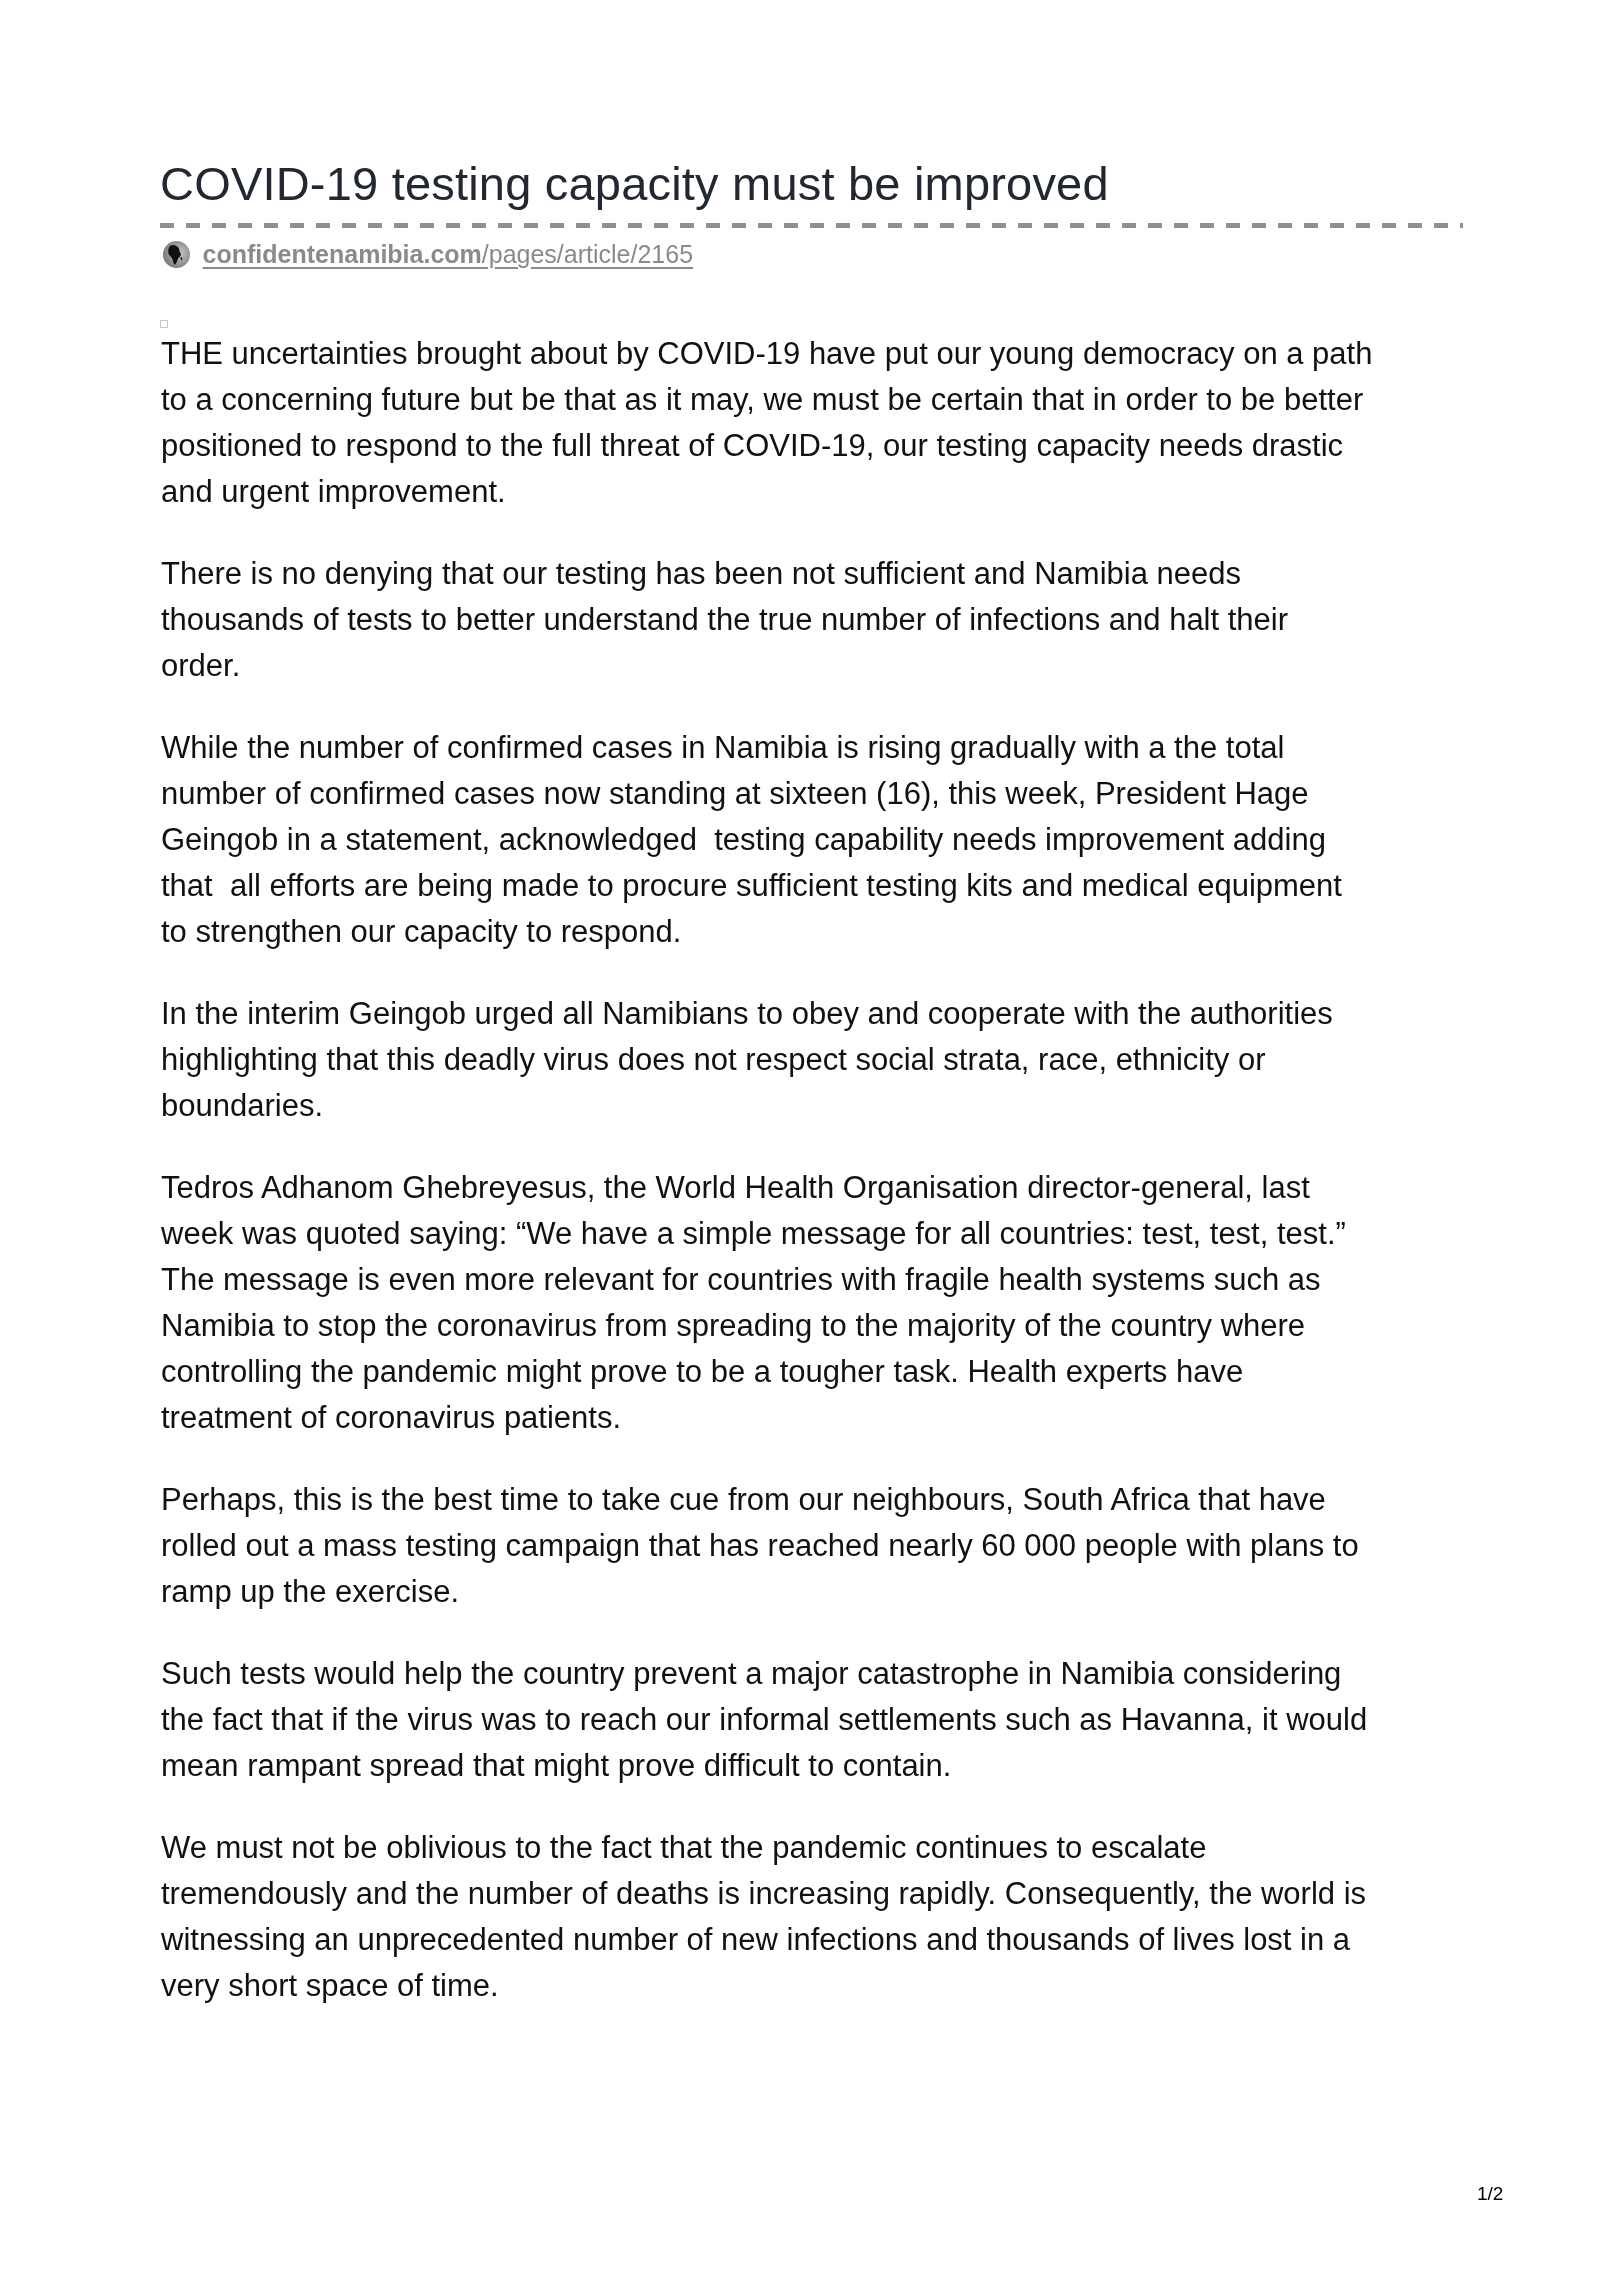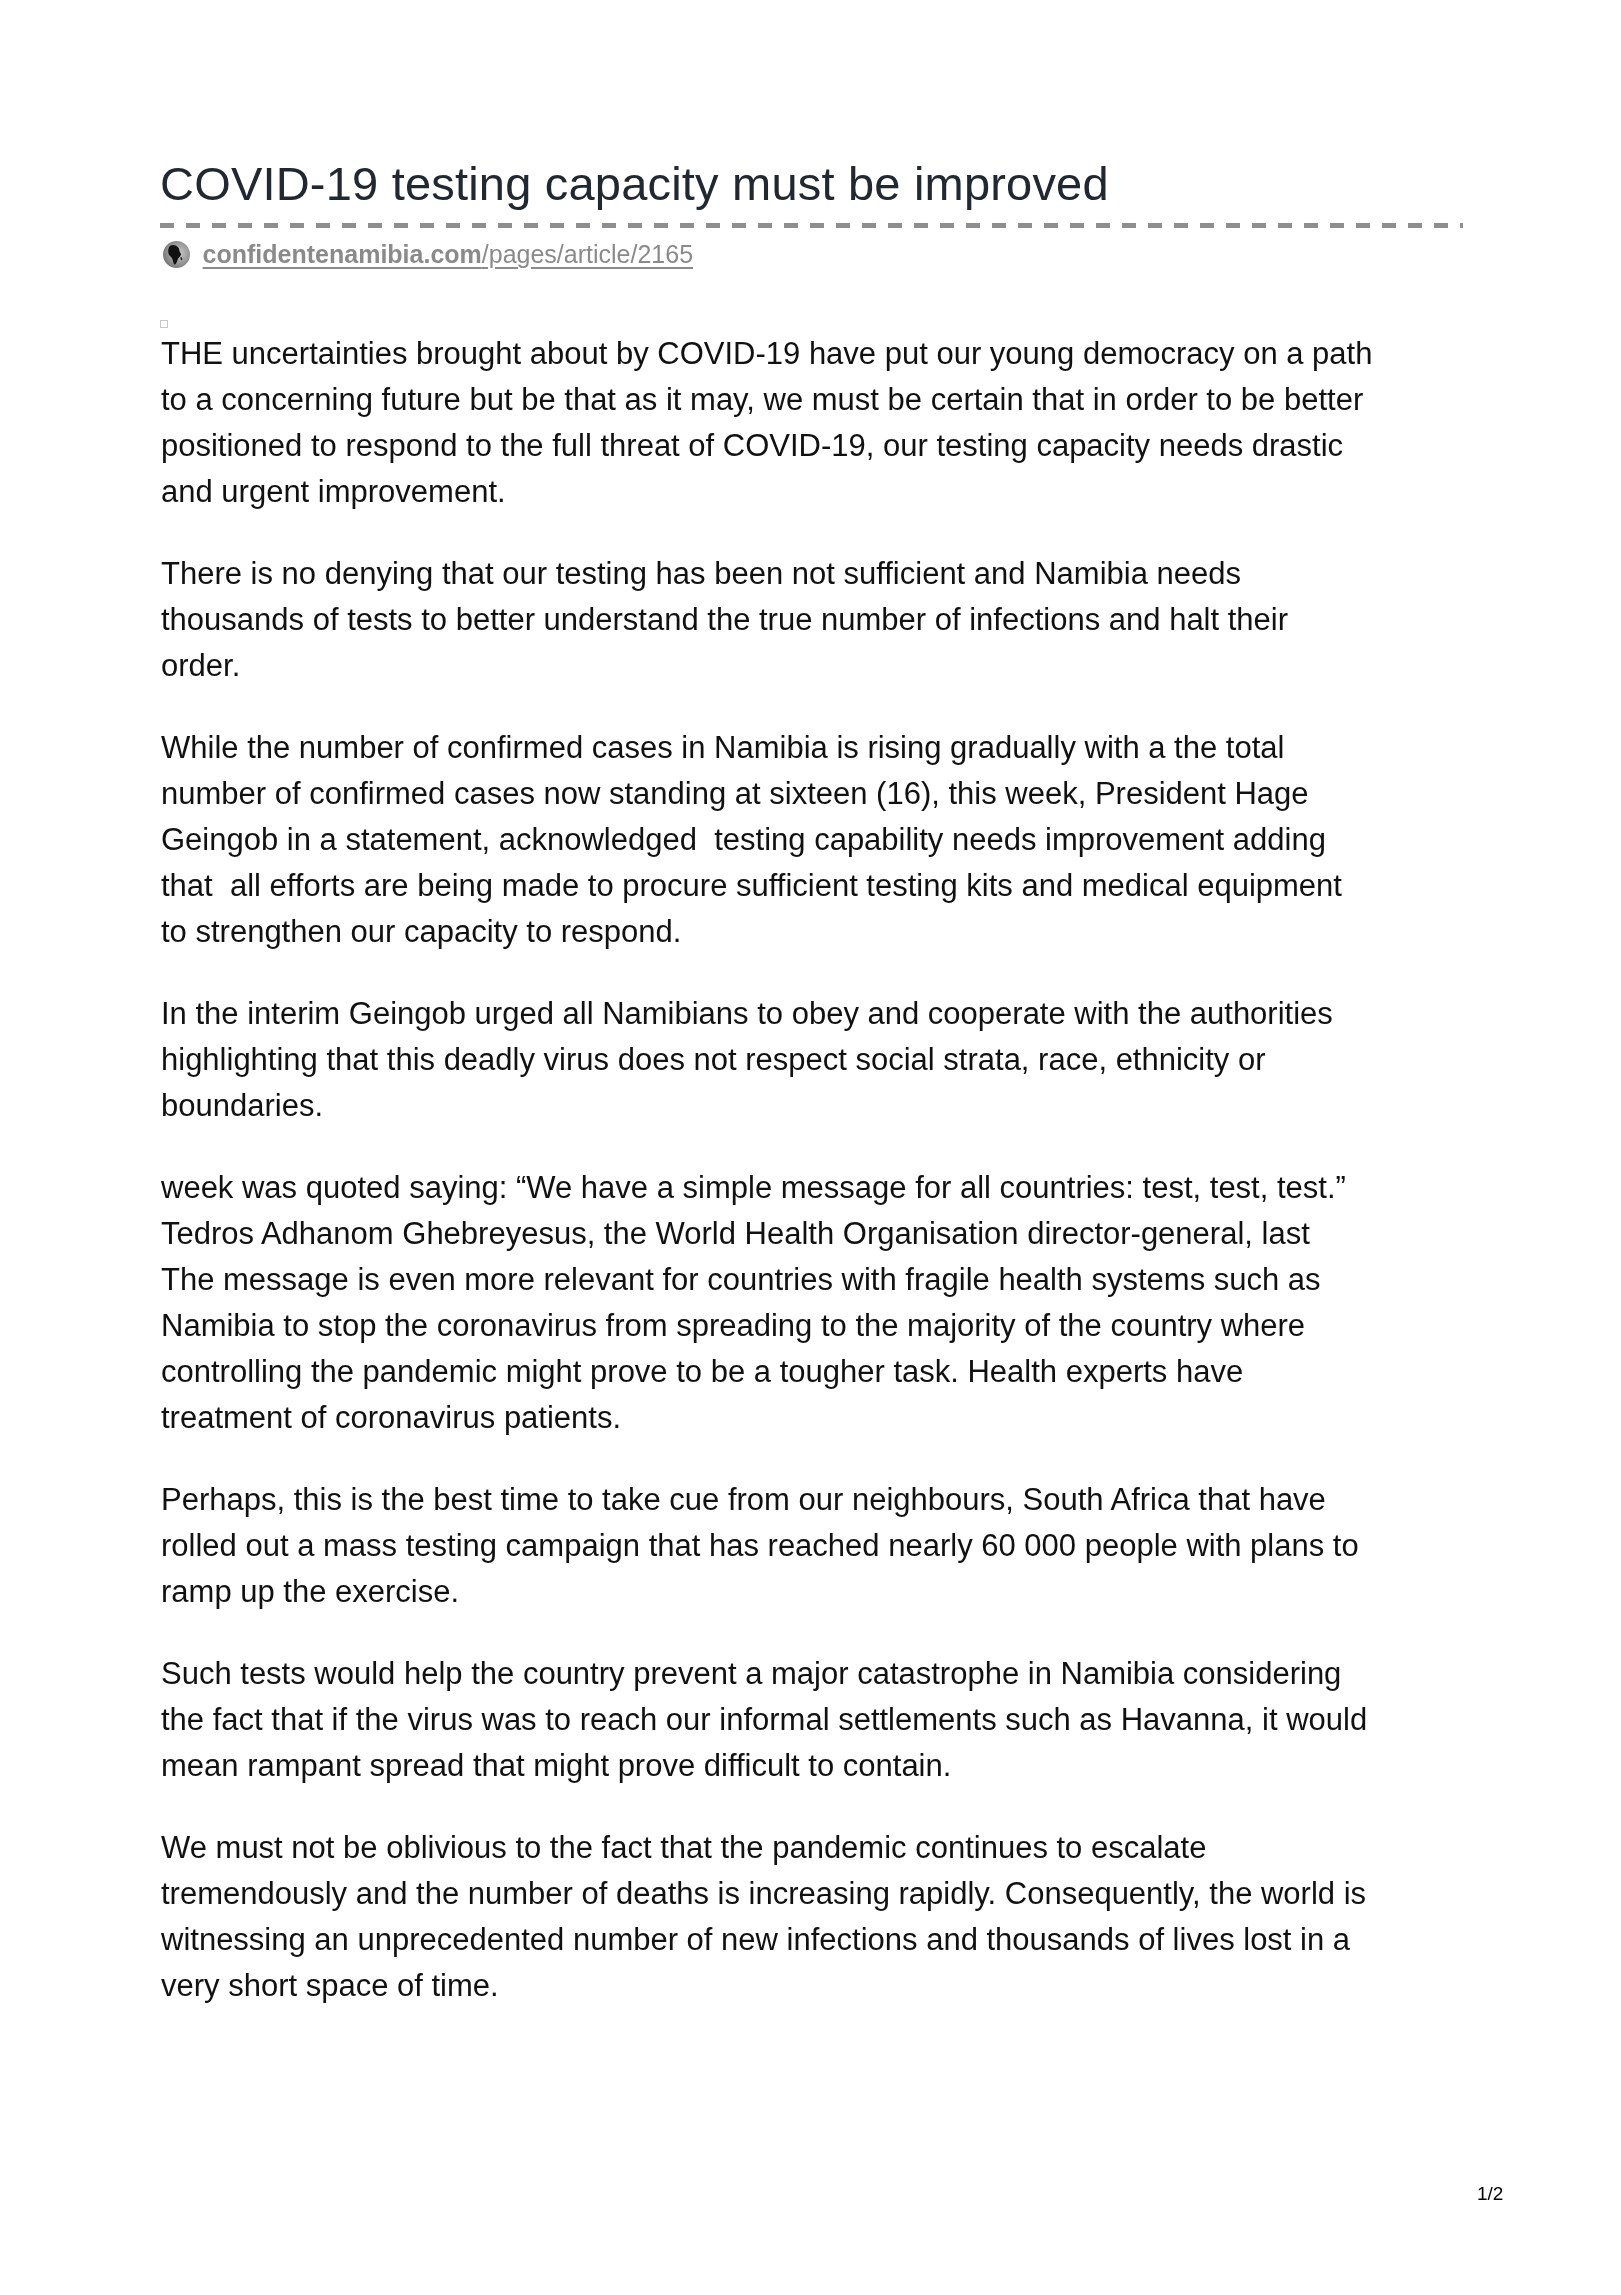--- a/index.html
+++ b/index.html
@@ -143,22 +143,22 @@
       <span class="line">Geingob in a statement, acknowledged  testing capability needs improvement adding</span>
       <span class="line">that  all efforts are being made to procure sufficient testing kits and medical equipment</span>
       <span class="line">to strengthen our capacity to respond.</span>
     </p>
     <p class="para">
       <span class="line">In the interim Geingob urged all Namibians to obey and cooperate with the authorities</span>
       <span class="line">highlighting that this deadly virus does not respect social strata, race, ethnicity or</span>
       <span class="line">boundaries.</span>
     </p>
     <p class="para">
+      <span class="line">Tedros Adhanom Ghebreyesus, the World Health Organisation director-general, last</span>
       <span class="line">week was quoted saying: “We have a simple message for all countries: test, test, test.”</span>
-      <span class="line">Tedros Adhanom Ghebreyesus, the World Health Organisation director-general, last</span>
       <span class="line">The message is even more relevant for countries with fragile health systems such as</span>
       <span class="line">Namibia to stop the coronavirus from spreading to the majority of the country where</span>
       <span class="line">controlling the pandemic might prove to be a tougher task. Health experts have</span>
       <span class="line">treatment of coronavirus patients.</span>
     </p>
     <p class="para">
       <span class="line">Perhaps, this is the best time to take cue from our neighbours, South Africa that have</span>
       <span class="line">rolled out a mass testing campaign that has reached nearly 60 000 people with plans to</span>
       <span class="line">ramp up the exercise.</span>
     </p>

